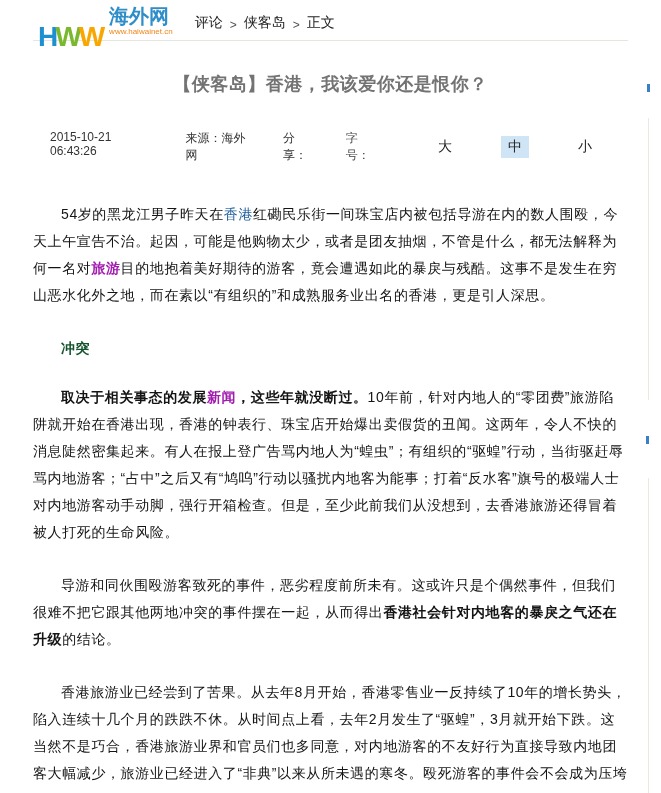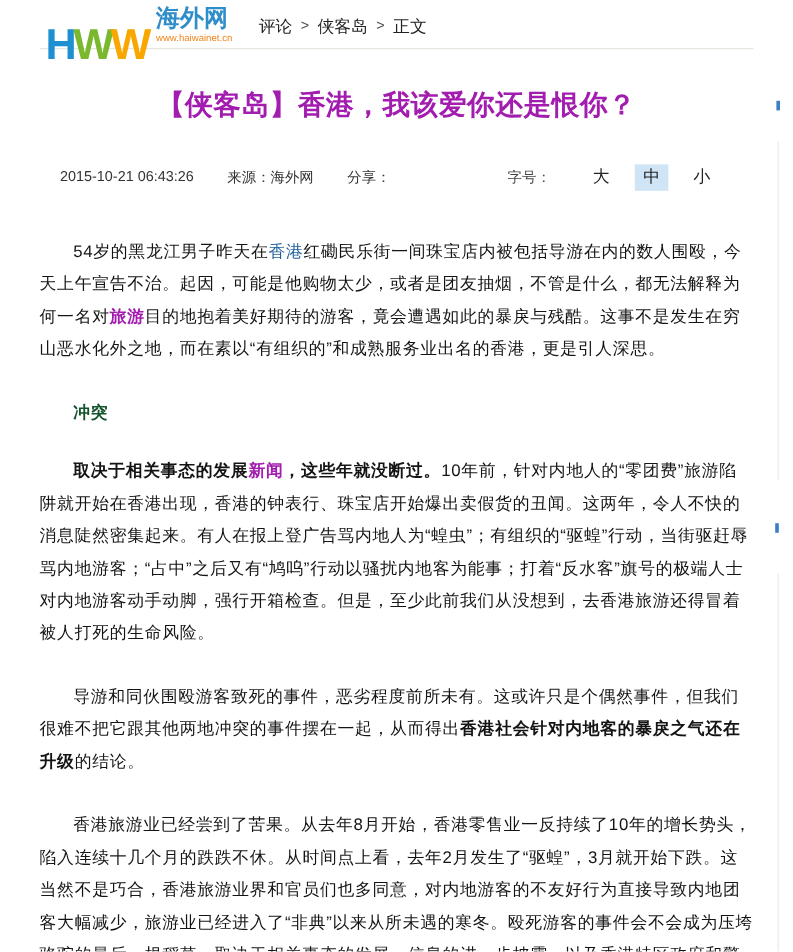--- a/index.html
+++ b/index.html
@@ -16,74 +16,74 @@
   
   .header {
     display: flex;
     align-items: center;
     padding: 5px 0 4px 38px;
     height: 40px;
   }
   .logo { display: flex; align-items: center; cursor: pointer; }
   .logo-letters {
     font-weight: bold;
-    font-size: 36px;
+    font-size: 28px;
     letter-spacing: -3px;
     line-height: 1;
     font-style: normal;
     margin-top: 32px;
   }
   .logo-letters .l-h  { color: #1e8fd0; }
   .logo-letters .l-w1 { color: #7ab82e; }
   .logo-letters .l-w2 { color: #f8a600; }
   .logo-text { margin-left: 7px; display: flex; flex-direction: column; line-height: 1; }
   .logo-cn { font-size: 20px; font-weight: bold; color: #2f8dc9; }
   .logo-url { font-size: 8px; color: #f08519; margin-top: 2px; }
 
   .breadcrumb {
     margin-left: 22px;
     font-size: 14px;
     color: #222;
     display: flex;
-    align-items: flex-start;
+    align-items: flex-end;
     gap: 7px;
     padding-top: 4px;
   }
   .breadcrumb .crumb { cursor: pointer; }
   .breadcrumb .sep { color: #555; font-size: 12px; }
 
   .header-divider {
     height: 0;
     border-top: 1px solid #e6e6e0;
     margin: 0 33px;
   }
 
   
   .article-title {
     text-align: center;
-    font-size: 23px;
+    font-size: 18px;
     font-weight: bold;
-    color: #a21caf;
+    color: #737373;
     margin-top: 31px;
     letter-spacing: 0.5px;
   }
 
   .meta-row {
     margin-top: 34px;
     padding: 0 62px 0 50px;
     display: flex;
     align-items: center;
     justify-content: space-between;
     font-size: 12px;
     color: #333;
   }
   .meta-left { display: flex; }
   .meta-left .m-item { margin-right: 28px; }
   .meta-left .m-label { color: #333; font-family: Liberation Serif, serif; }
-  .fontsize-ctrl { display: flex; align-items: center; font-size: 13px; color: #444; }
+  .fontsize-ctrl { display: flex; align-items: center; font-size: 13px; color: #444; gap: 28px; }
   .fontsize-ctrl .fs-label { margin-right: 14px; font-size: 12px; }
   .fontsize-ctrl .fs-opt {
     margin-left: 14px;
     padding: 2px 7px;
     cursor: pointer;
     font-size: 14px;
     color: #222;
   }
   .fontsize-ctrl .fs-opt.active { background: #cfe5f6; }
 

